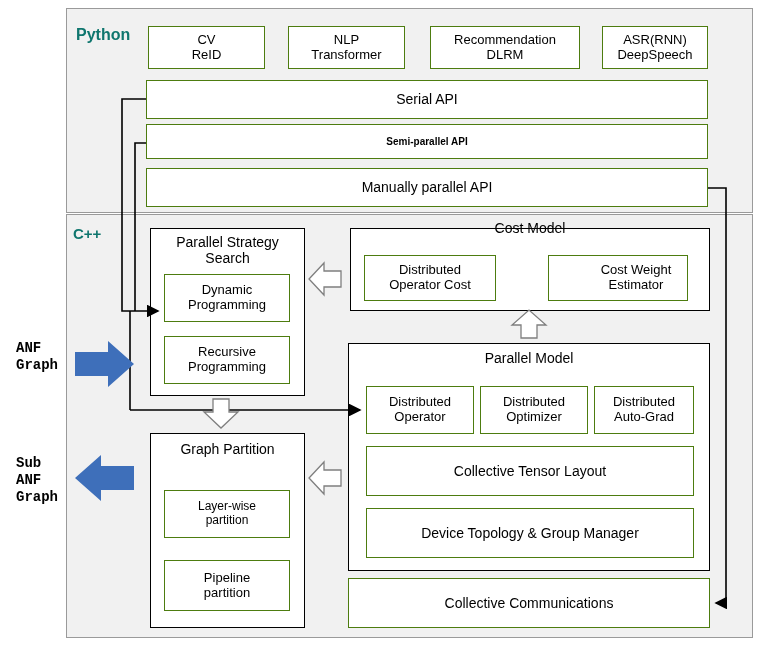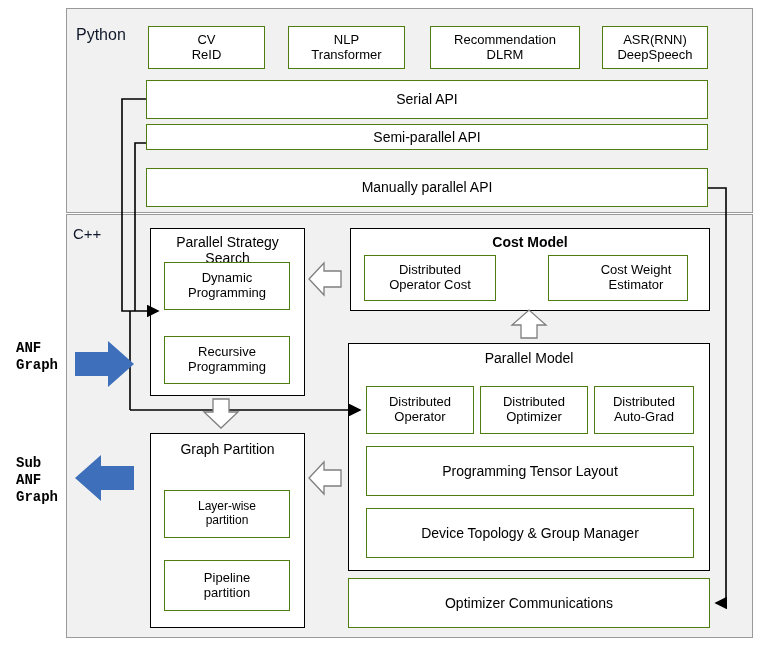--- a/index.html
+++ b/index.html
@@ -31,23 +31,23 @@
     white-space: pre-line;
   }
   .panel {
     position: absolute;
     box-sizing: border-box;
     border: 1px solid #9a9a9a;
     background: #f1f1f1;
   }
   .section-label {
     position: absolute;
-    color: #0f172a;
+    color: #0f766e;
     font-size: 16px;
-    font-weight: normal;
+    font-weight: bold;
   }
   .side-label {
     position: absolute;
     font-weight: bold;
     font-size: 14px;
     line-height: 1.2;
     white-space: pre-line;
     text-align: left;
     font-family: Liberation Mono, monospace;
   }
@@ -89,57 +89,57 @@
   <div class="box" style="left:148px; top:26px; width:117px; height:43px; font-size:13px;">CV
 ReID</div>
   <div class="box" style="left:288px; top:26px; width:117px; height:43px; font-size:13px;">NLP
 Transformer</div>
   <div class="box" style="left:430px; top:26px; width:150px; height:43px; font-size:13px;">Recommendation
 DLRM</div>
   <div class="box" style="left:602px; top:26px; width:106px; height:43px; font-size:13px;">ASR(RNN)
 DeepSpeech</div>
 
   <div class="box" style="left:146px; top:80px; width:562px; height:39px; font-size:14px;">Serial API</div>
-  <div class="box" style="left:146px; top:124px; width:562px; height:26px; font-size:14px;">Semi-parallel API</div>
+  <div class="box" style="left:146px; top:124px; width:562px; height:35px; font-size:10px;font-weight:bold;">Semi-parallel API</div>
   <div class="box" style="left:146px; top:168px; width:562px; height:39px; font-size:14px;">Manually parallel API</div>
 
   <div class="group" style="left:150px; top:228px; width:155px; height:168px;"></div>
   <div class="group-title" style="left:150px; top:234px; width:155px;">Parallel Strategy
 Search</div>
-  <div class="box" style="left:164px; top:262px; width:126px; height:48px; font-size:13px;">Dynamic
+  <div class="box" style="left:164px; top:274px; width:126px; height:48px; font-size:13px;">Dynamic
 Programming</div>
   <div class="box" style="left:164px; top:336px; width:126px; height:48px; font-size:13px;">Recursive
 Programming</div>
 
   <div class="group" style="left:150px; top:433px; width:155px; height:195px;"></div>
   <div class="group-title" style="left:150px; top:441px; width:155px;">Graph Partition</div>
   <div class="box" style="left:164px; top:490px; width:126px; height:48px; font-size:12px;">Layer-wise
 partition</div>
   <div class="box" style="left:164px; top:560px; width:126px; height:51px; font-size:13px;">Pipeline
 partition</div>
 
   <div class="group" style="left:350px; top:228px; width:360px; height:83px;"></div>
-  <div class="group-title" style="left:350px; top:234px; width:360px;font-weight:bold;">Cost Model</div>
+  <div class="group-title" style="left:350px; top:220px; width:360px;">Cost Model</div>
   <div class="box" style="left:364px; top:255px; width:132px; height:46px; font-size:13px;">Distributed
 Operator Cost</div>
   <div class="box" style="left:548px; top:255px; width:140px; height:46px; font-size:13px;padding-left:36px;">Cost Weight
 Estimator</div>
 
   <div class="group" style="left:348px; top:343px; width:362px; height:228px;"></div>
   <div class="group-title" style="left:348px; top:350px; width:362px;">Parallel Model</div>
   <div class="box" style="left:366px; top:386px; width:108px; height:48px; font-size:13px;">Distributed
 Operator</div>
   <div class="box" style="left:480px; top:386px; width:108px; height:48px; font-size:13px;">Distributed
 Optimizer</div>
   <div class="box" style="left:594px; top:386px; width:100px; height:48px; font-size:13px;">Distributed
 Auto-Grad</div>
-  <div class="box" style="left:366px; top:446px; width:328px; height:50px; font-size:14px;">Programming Tensor Layout</div>
+  <div class="box" style="left:366px; top:446px; width:328px; height:50px; font-size:14px;">Collective Tensor Layout</div>
   <div class="box" style="left:366px; top:508px; width:328px; height:50px; font-size:14px;">Device Topology &amp; Group Manager</div>
 
-  <div class="box" style="left:348px; top:578px; width:362px; height:50px; font-size:14px;">Optimizer Communications</div>
+  <div class="box" style="left:348px; top:578px; width:362px; height:50px; font-size:14px;">Collective Communications</div>
 
   <div class="side-label" style="left:16px; top:340px;">ANF
 Graph</div>
   <div class="side-label" style="left:16px; top:455px;">Sub
 ANF
 Graph</div>
 
   <svg class="overlay" viewBox="0 0 763 657">
     <defs>
       <marker id="arrowhead" markerWidth="8" markerHeight="8" refX="7" refY="4" orient="auto">

